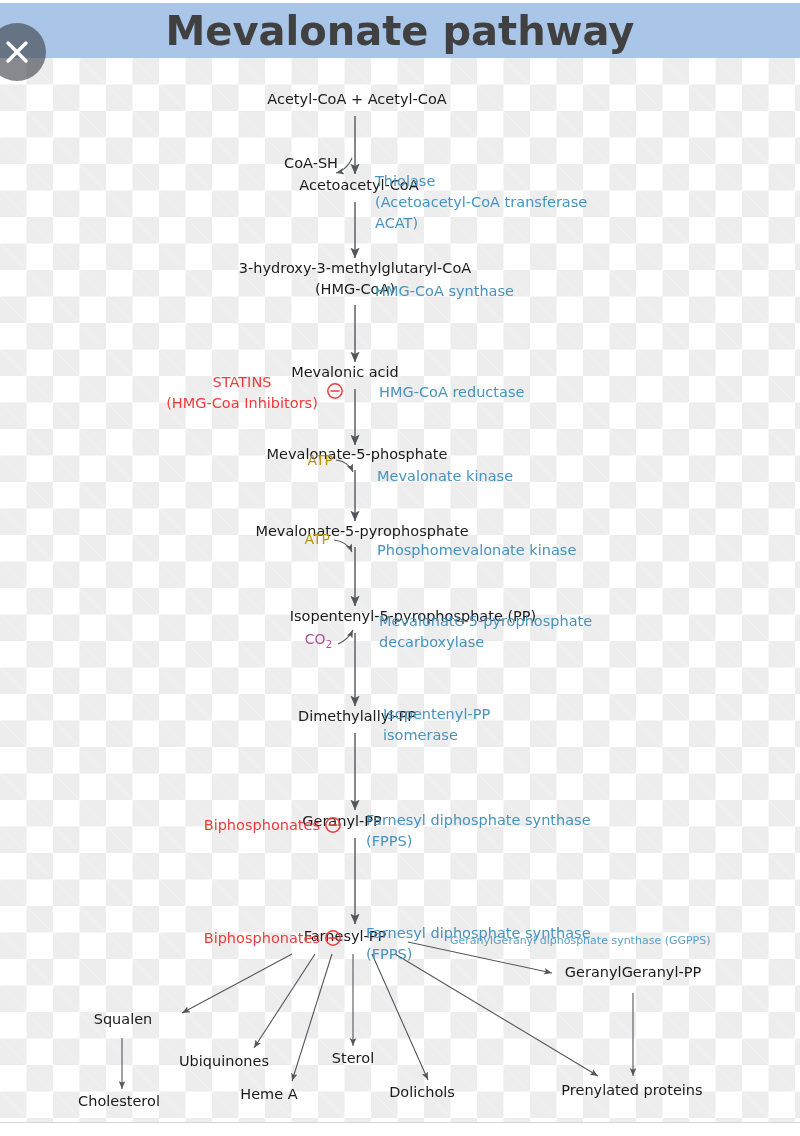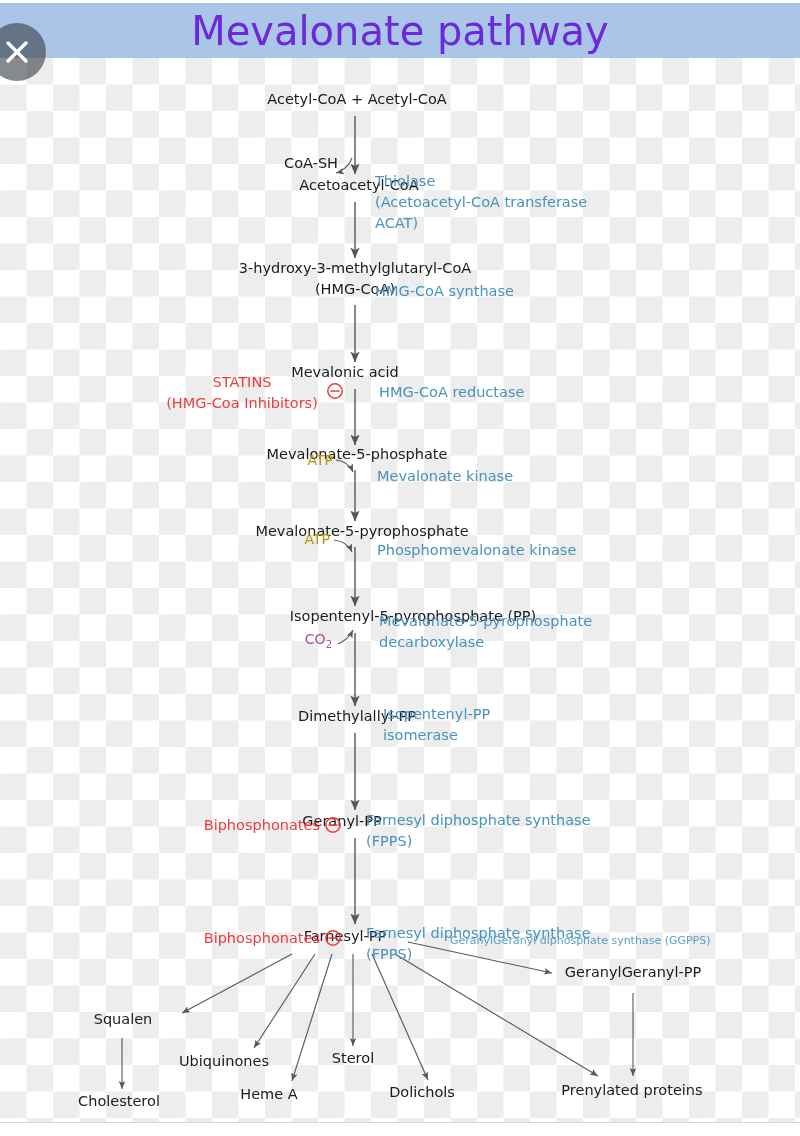--- a/index.html
+++ b/index.html
@@ -23,21 +23,21 @@
     background-size:53px 53px;
     background-position:0 0, 26.5px 26.5px;
   }
   #header-band {
     position:absolute; left:0; top:3px; width:800px; height:55px;
     background:#a9c5e7;
     display:flex; align-items:center; justify-content:center;
   }
   #header-title {
     font-family:"DejaVu Sans", sans-serif;
-    font-size:40px; font-weight:400; color:#6d28d9;
+    font-size:40px; font-weight:700; color:#404040;
     letter-spacing:0px; line-height:1;
   }
   #close-button {
     position:absolute; left:-12px; top:23px;
     width:58px; height:58px; border-radius:50%;
     background:rgba(60,64,72,0.62);
     display:flex; align-items:center; justify-content:center;
     cursor:pointer; z-index:40;
   }
   #close-button svg { display:block; }

